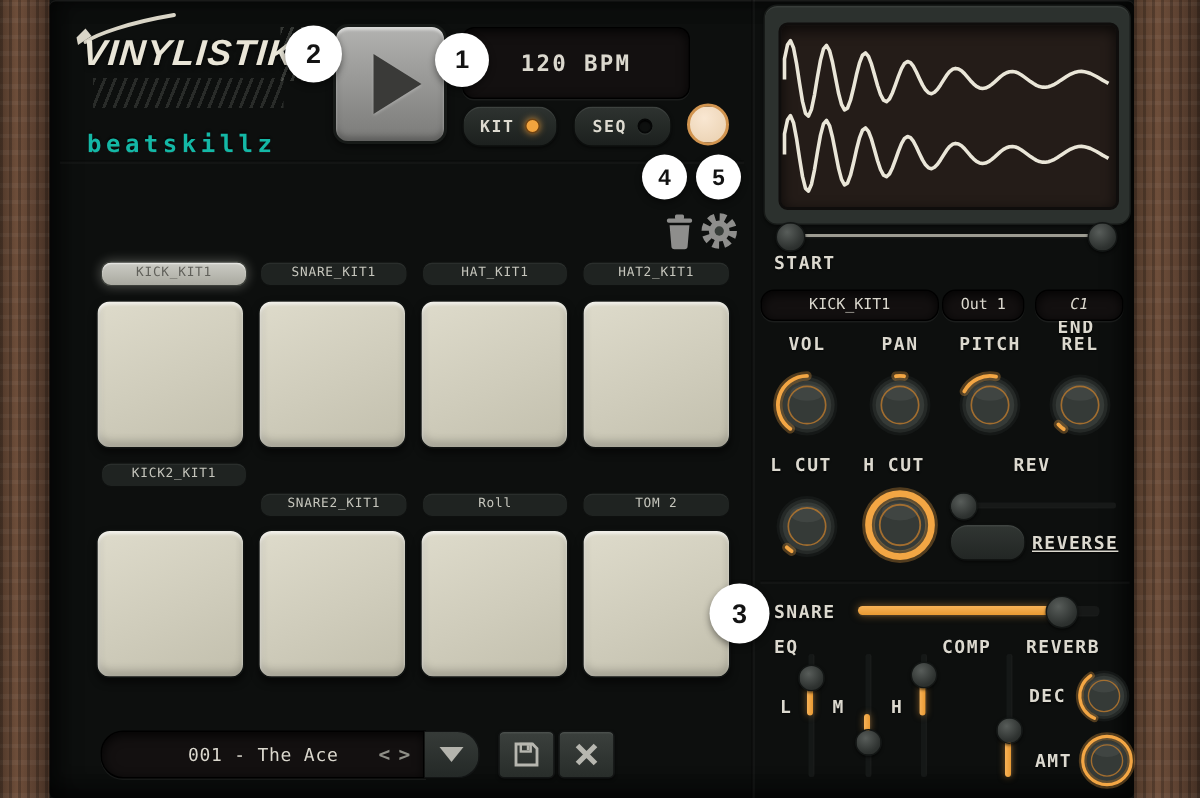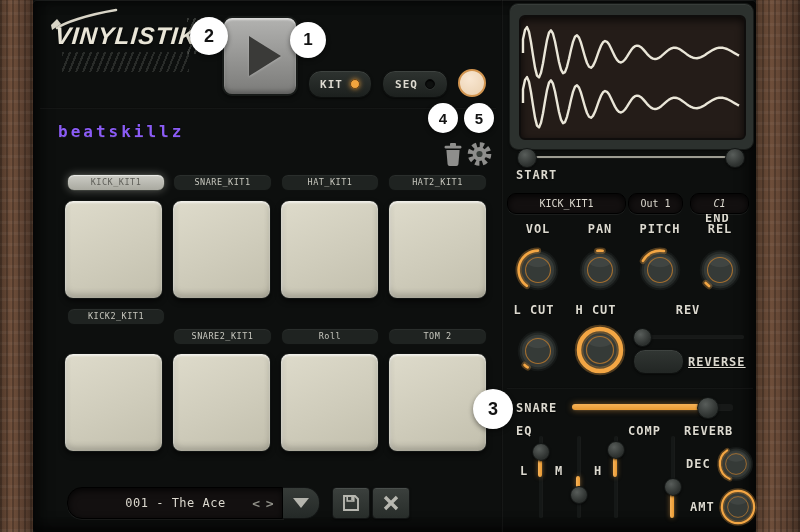--- a/index.html
+++ b/index.html
@@ -21,21 +21,21 @@
   .vdivider{position:absolute;left:501px;top:0;width:2px;height:532px;
     background:linear-gradient(90deg, rgba(0,0,0,.55), rgba(255,255,255,.06));}
   .hseam{position:absolute;height:2px;
     background:linear-gradient(180deg, rgba(0,0,0,.45), rgba(255,255,255,.05));}
   
   .logo-text{position:absolute;left:55px;top:22px;font-family:"Liberation Sans",sans-serif;
     font-style:italic;font-weight:800;font-size:24px;letter-spacing:1px;color:#e9e5d7;
     transform:skewX(-5deg);text-shadow:0 2px 3px rgba(0,0,0,.55);}
   .hatch{position:absolute;background:repeating-linear-gradient(112deg, rgba(214,219,208,.20) 0 2px, rgba(0,0,0,0) 2px 6.5px);}
   .brand-text{position:absolute;left:58px;top:86px;font-weight:700;font-size:16px;
-    letter-spacing:3px;color:#8b5cf6;text-shadow:0 -1px 1px rgba(0,0,0,.5),0 1px 0 rgba(255,255,255,.05);margin-top:36px;}
+    letter-spacing:3px;color:#14b8a6;text-shadow:0 -1px 1px rgba(0,0,0,.5),0 1px 0 rgba(255,255,255,.05);}
   
   .play-btn{position:absolute;left:222px;top:16px;width:72px;height:76px;border-radius:10px;
     background:linear-gradient(180deg,#b2b2b0,#7b7b79);border:2px solid #171a18;
     box-shadow:inset 0 2px 2px rgba(255,255,255,.55), inset 0 -3px 4px rgba(0,0,0,.25), 0 2px 4px rgba(0,0,0,.5);
     display:flex;align-items:center;justify-content:center;cursor:pointer;}
   .play-tri{width:0;height:0;border-left:32px solid #3a3a38;border-top:20px solid transparent;
     border-bottom:20px solid transparent;margin-left:10px;filter:drop-shadow(0 1px 1px rgba(255,255,255,.25));}
   .lcd{background:#131010;border:1px solid #000;border-radius:8px;
     box-shadow:inset 0 2px 7px rgba(0,0,0,.85), 0 1px 0 rgba(255,255,255,.06);
     color:#dbd8ce;display:flex;align-items:center;justify-content:center;}
@@ -127,20 +127,21 @@
     <path d="M2 24 l9 -6 l-4 -5 l-6 6 z" fill="#d9d5c7"></path>
   </svg>
   <div class="logo-text">VINYLISTIK</div>
   <div class="hatch" style="left:187px;top:18px;width:27px;height:36px;"></div>
   <div class="hatch" style="left:62px;top:52px;width:127px;height:20px;opacity:.7;"></div>
   <div class="brand-text">beatskillz</div>
 
   <div class="play-btn">
     <div class="play-tri"></div>
   </div>
+  <div class="lcd abs" id="bpm-display">120 BPM</div>
 
   <div class="pill-btn" style="left:382px;top:70px;width:64px;">
     <span>SEQ</span>
     <span class="led off"></span>
   </div>
   <div class="pill-btn" style="left:308px;top:70px;width:62px;">
     <span>KIT</span>
     <span class="led on"></span>
   </div>
   <div class="circ-btn"></div>

